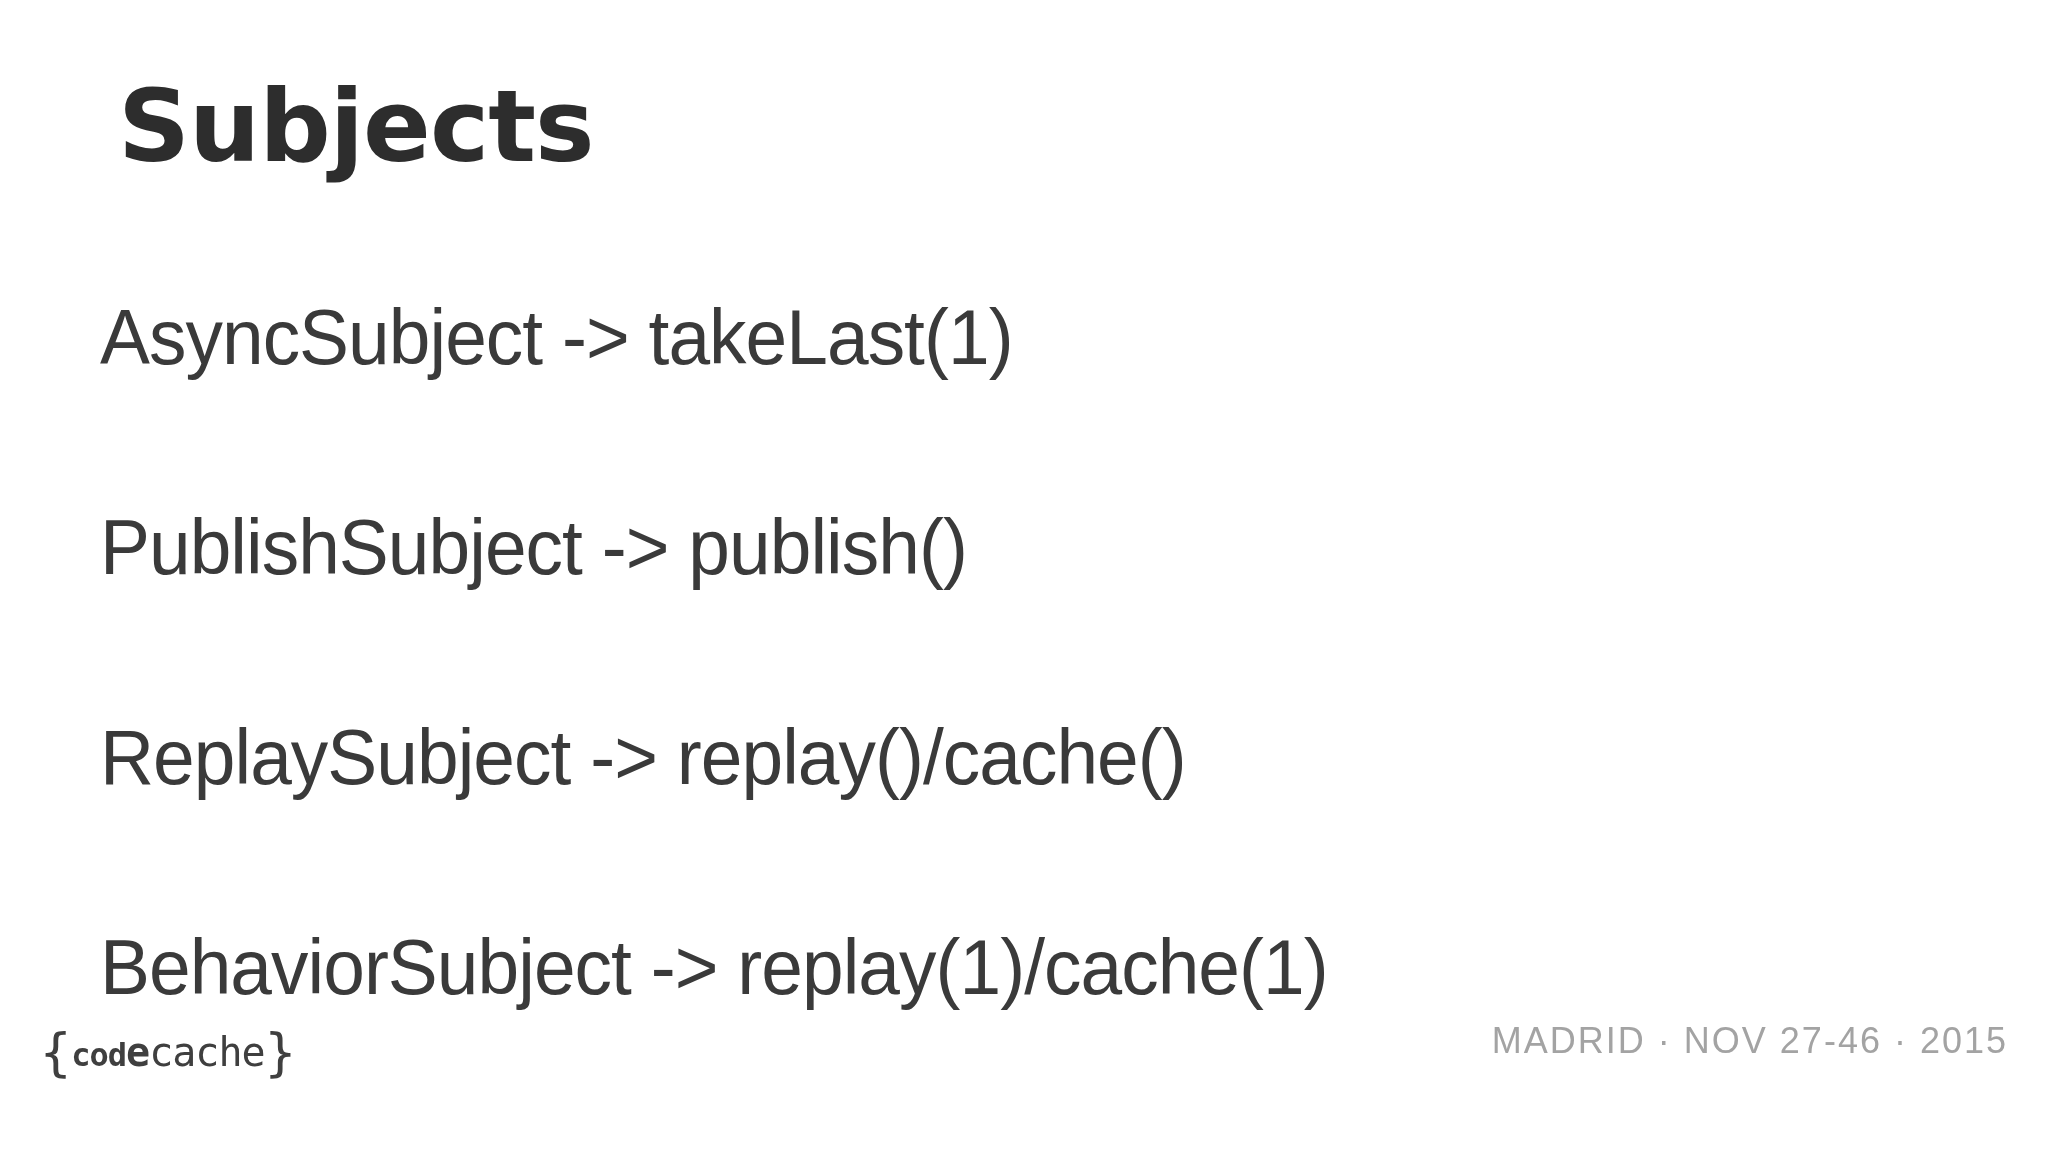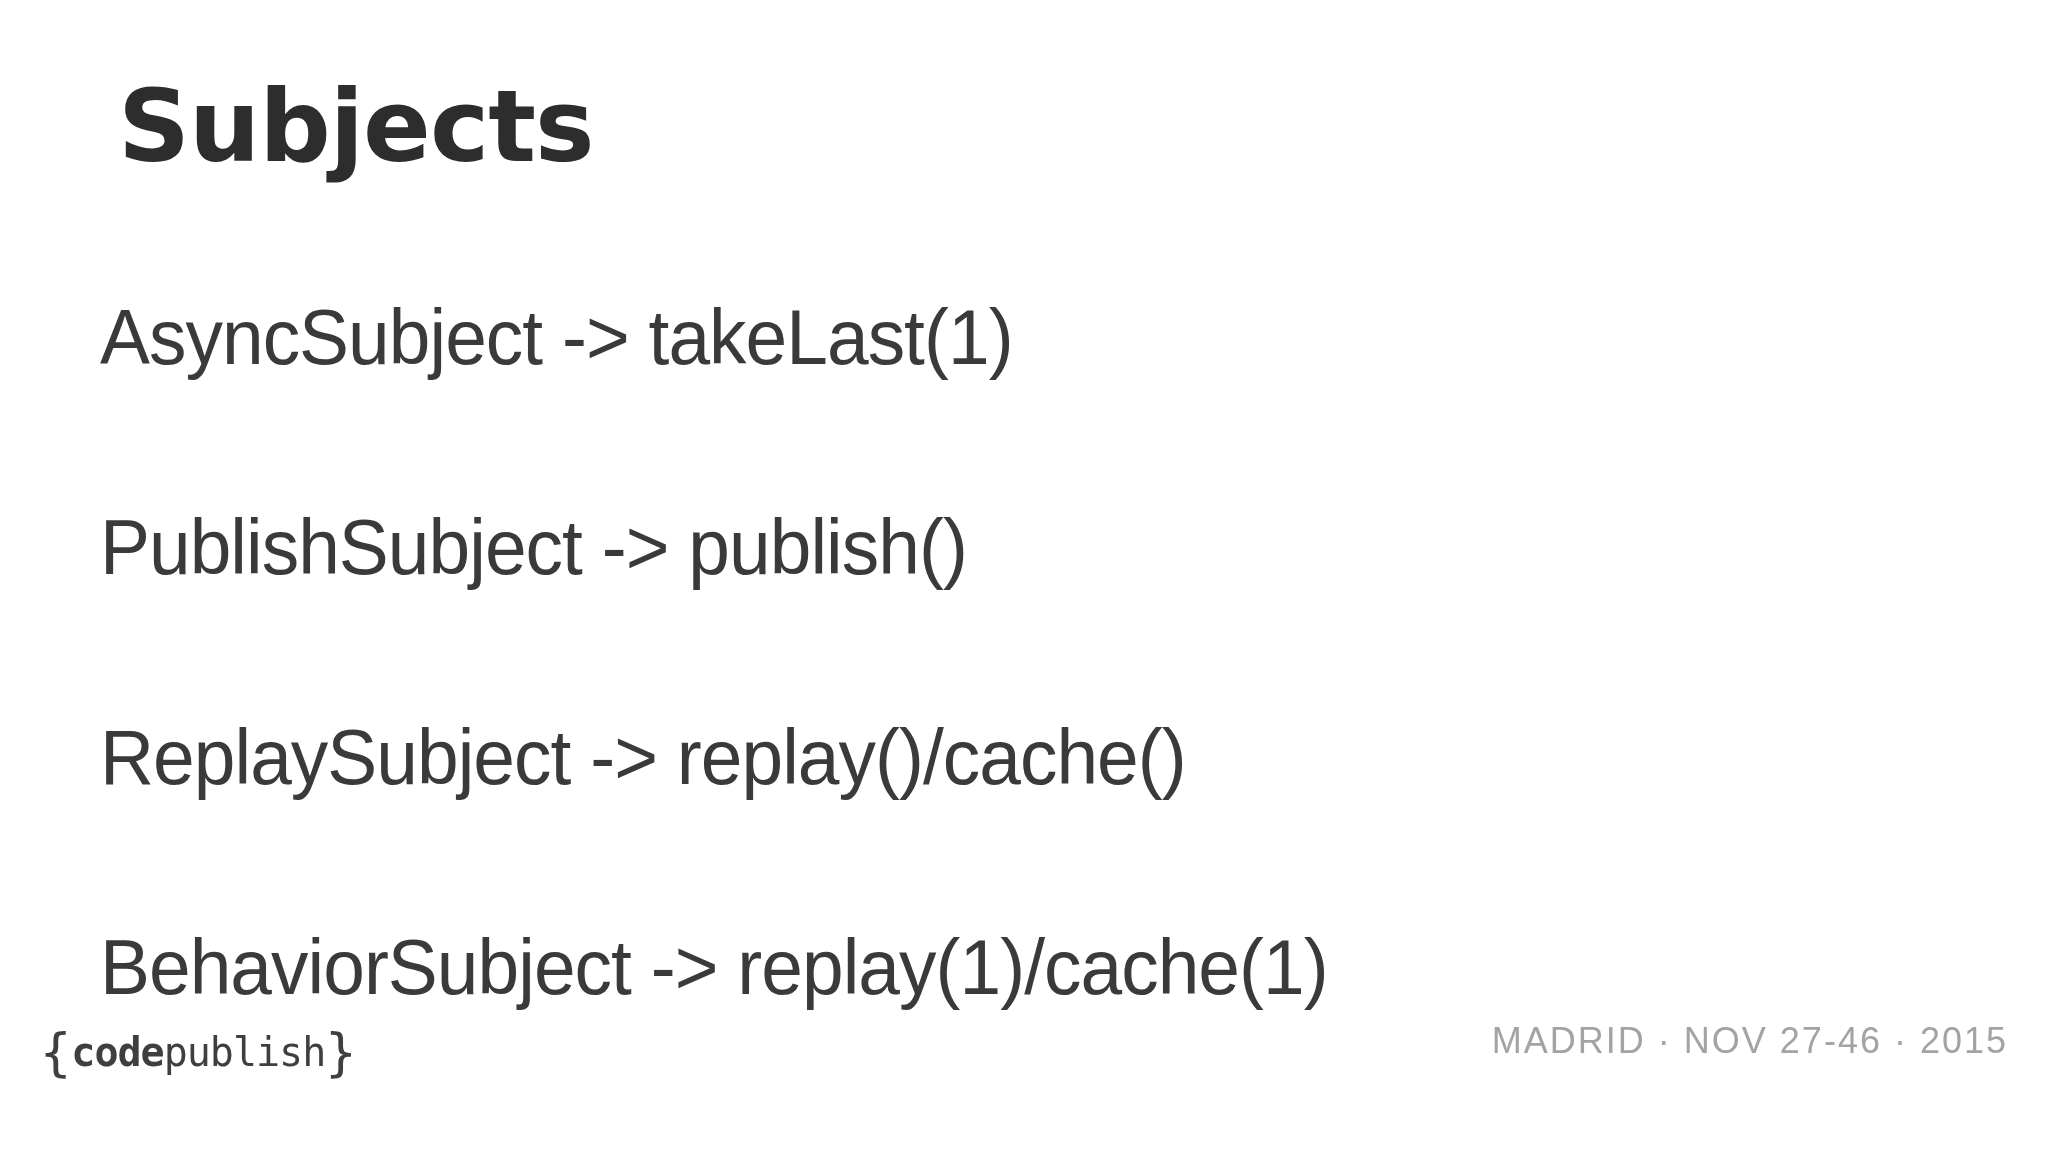--- a/index.html
+++ b/index.html
@@ -51,21 +51,21 @@
     color: var(--logo-color, #3f3f3f);
     white-space: nowrap;
     line-height: 1;
   }
   .footer-logo .brace {
     font-size: 52px;
     font-weight: 400;
     vertical-align: -4px;
   }
   .footer-logo .seg-cod {
-    font-size: 40px;
+    font-size: 32px;
     font-weight: 700;
     letter-spacing: -1px;
     text-transform: lowercase;
   }
   .footer-logo .seg-e {
     font-size: 40px;
     font-weight: 700;
     letter-spacing: -1px;
   }
   .footer-logo .seg-motion {
@@ -93,18 +93,18 @@
 
   <p class="line line-0">AsyncSubject -&gt; takeLast(1)</p>
 
   <p class="line line-1">PublishSubject -&gt; publish()</p>
 
   <p class="line line-2">ReplaySubject -&gt; replay()/cache()</p>
 
   <p class="line line-3">BehaviorSubject -&gt; replay(1)/cache(1)</p>
 
   <div class="footer-logo">
-    <span class="brace">{</span><span class="seg-cod">cod</span><span class="seg-e">e</span><span class="seg-motion">publish</span><span class="brace">}</span>
+    <span class="brace">{</span><span class="seg-cod">cod</span><span class="seg-e">e</span><span class="seg-motion">cache</span><span class="brace">}</span>
   </div>
 
   <div class="footer-event">MADRID · NOV 27-46 · 2015</div>
 
 </div>
 
 </body></html>

